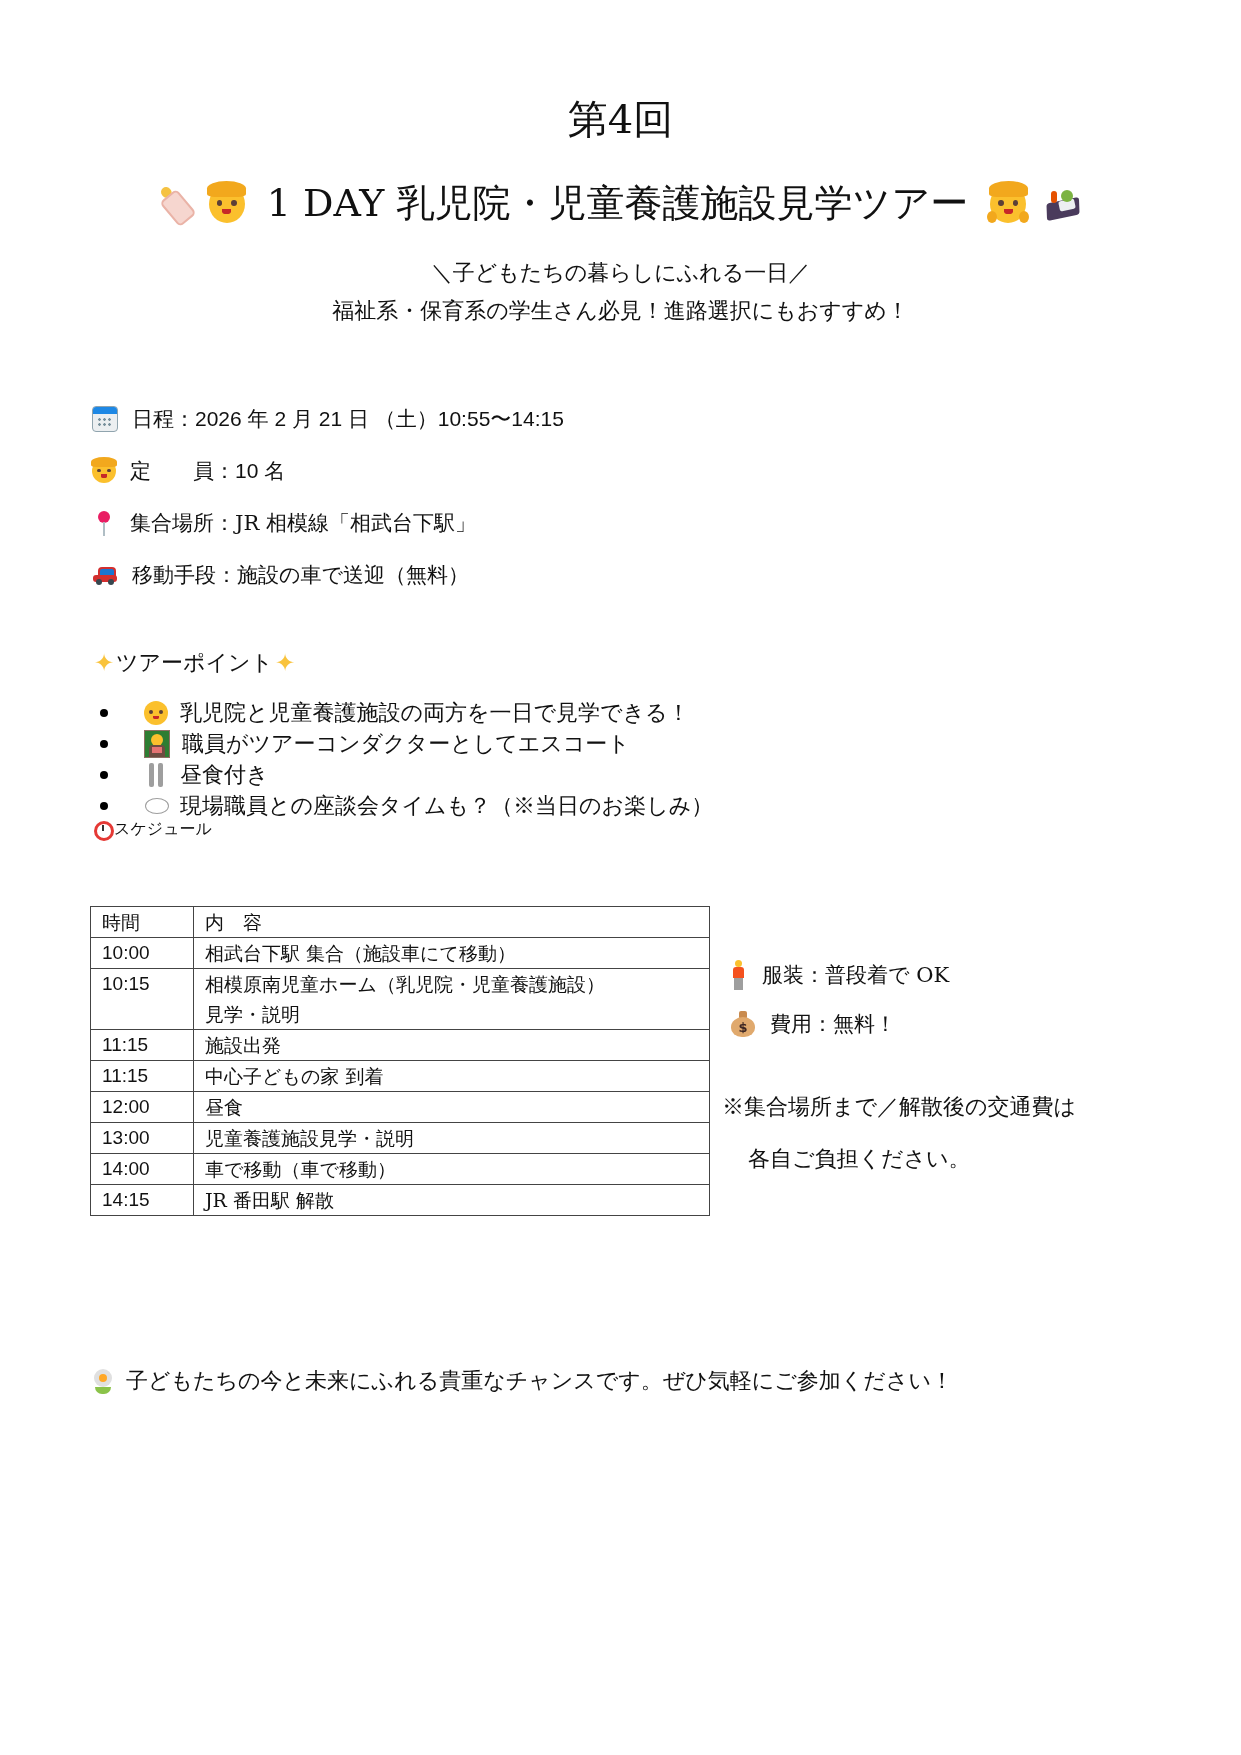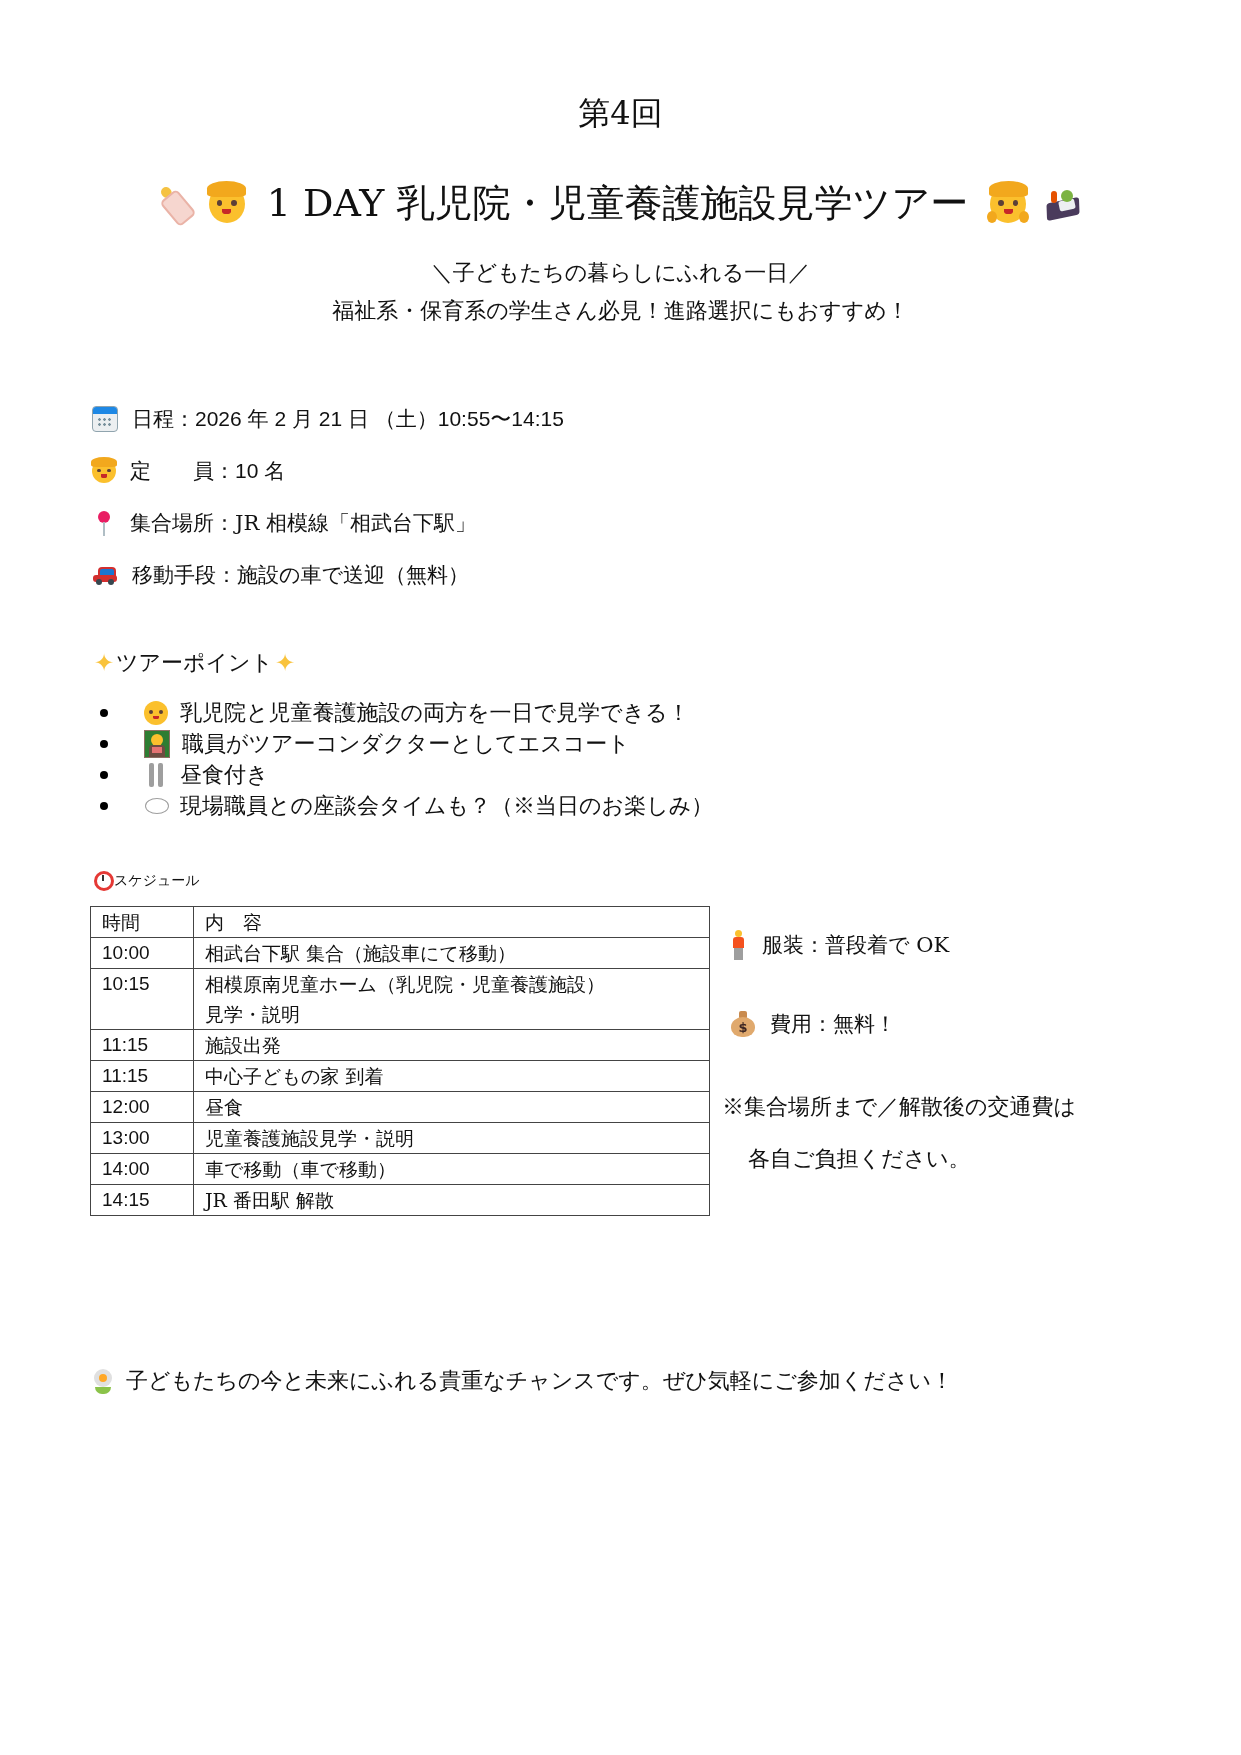--- a/index.html
+++ b/index.html
@@ -6,36 +6,36 @@
   body { width: 1241px; height: 1755px; position: relative; overflow: hidden;
          font-family: "DejaVu Serif", "Liberation Serif", serif; color: #111; }
   .page { position: absolute; left: 0; top: 0; width: 1241px; height: 1755px; }
   .abs { position: absolute; white-space: nowrap; }
   .sans { font-family: "Liberation Sans", "DejaVu Sans", sans-serif; }
   .center { left: 0; width: 1241px; text-align: center; }
 
   .emoji { display: inline-block; vertical-align: middle; position: relative; }
 
   
-  .round { top: 92px; font-size: 32px; }
+  .round { top: 92px; font-size: 40px; }
   .title { top: 178px; font-size: 38px; display: flex; justify-content: center; align-items: center; gap: 10px; }
   .title .t-text { margin: 0 12px; }
   .sub1 { top: 258px; font-size: 22px; }
   .sub2 { top: 296px; font-size: 22px; }
 
   .info { left: 92px; font-size: 21px; display: flex; align-items: center; }
   .info .emoji { margin-right: 14px; }
 
   .points-head { left: 92px; top: 648px; font-size: 22px; display:flex; align-items:center; }
   .plist { left: 92px; top: 697px; font-size: 22px; }
   .plist .li { height: 31px; display: flex; align-items: center; }
   .plist .bullet { width: 8px; height: 8px; background: #000; border-radius: 50%; margin: 0 36px 0 8px; }
   .plist .emoji { margin-right: 12px; }
 
-  .sched-head { left: 92px; top: 868px; font-size: 14px; display:flex; align-items:flex-end; }
+  .sched-head { left: 92px; top: 818px; font-size: 16px; display:flex; align-items:flex-end; }
 
   table.sched { position: absolute; left: 90px; top: 906px; width: 620px; border-collapse: collapse; font-size: 19px; }
   table.sched td { border: 1.5px solid #444; padding: 0 11px; height: 30px; vertical-align: top; line-height: 30px; }
   table.sched td.time { width: 80px; font-family: "Liberation Sans", sans-serif; }
   table.sched td.content { font-family: "DejaVu Serif", serif; }
 
   .side { left: 730px; font-size: 21px; display: flex; align-items: center; }
   .side .emoji { margin-right: 14px; }
   .note { font-size: 22px; }
 
@@ -259,21 +259,21 @@
       <td class="time">14:00</td>
       <td class="content">車で移動（車で移動）</td>
     </tr>
     <tr>
       <td class="time">14:15</td>
       <td class="content">JR 番田駅 解散</td>
     </tr>
   </tbody>
     </table>
 
-  <div class="abs side" style="top:930px">
+  <div class="abs side" style="top:960px">
     <span class="emoji e-person">
         <span class="hd"></span>
         <span class="tr"></span>
         <span class="lg"></span>
       </span>
     <span>服装</span>
       <span>：</span>
       <span>普段着で OK</span>
   </div>
   <div class="abs side" style="top:1010px">

